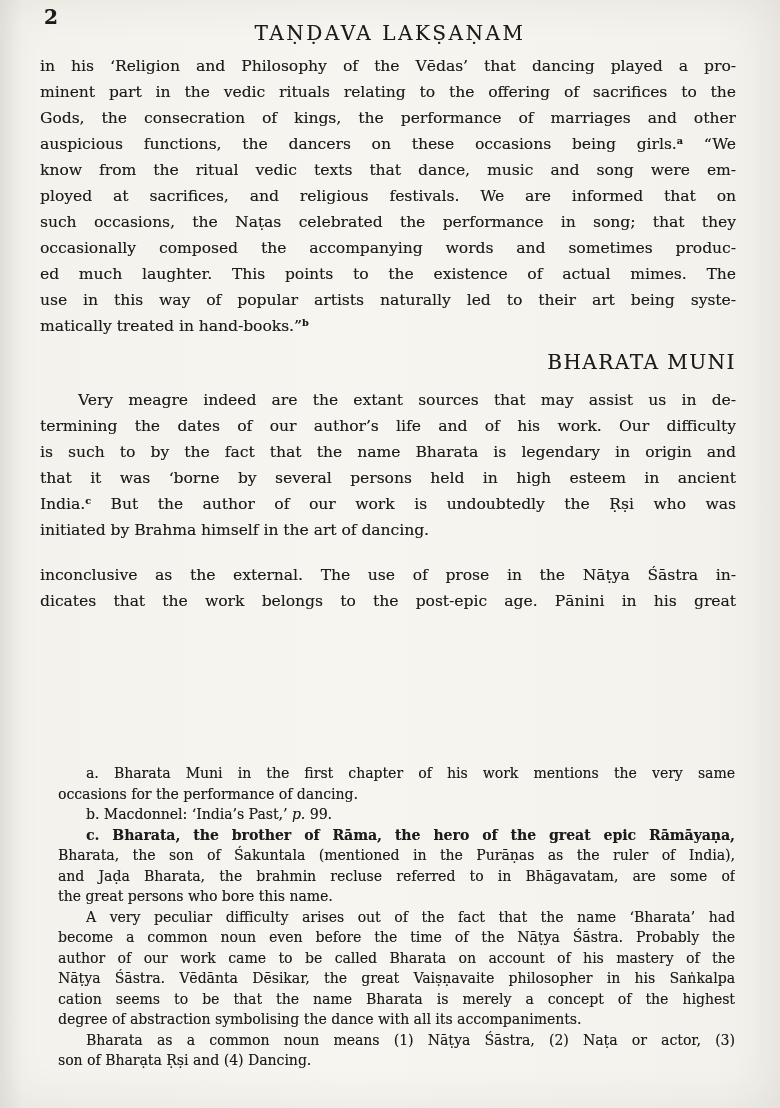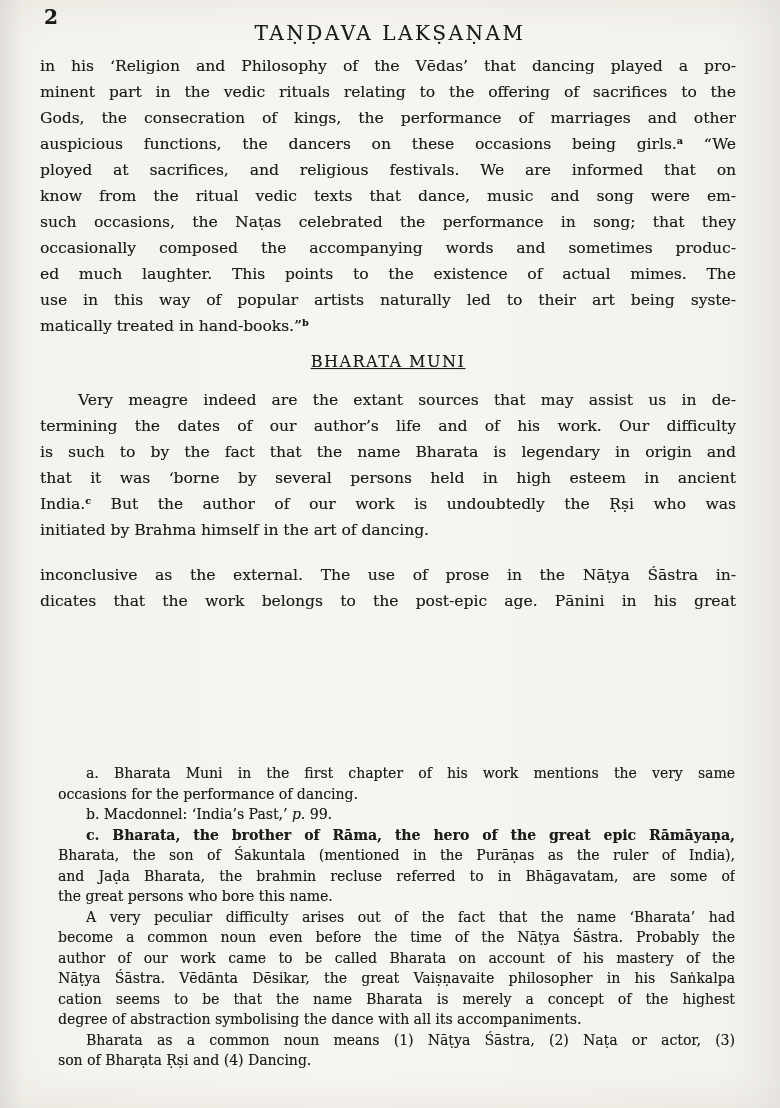--- a/index.html
+++ b/index.html
@@ -22,22 +22,22 @@
     position:absolute; left:0; right:0; top:5px;
     margin:16px; text-align:center;
     font-size:20px; font-weight:normal; letter-spacing:2.5px;
   }
   .body-text {
     position:absolute; left:40px; top:53px; width:696px;
     font-size:15.5px; line-height:26px;
   }
   .body-text .tline { height:26px; overflow:hidden; }
   .section-heading {
-    margin:11px 0 13px 0; text-align:center;
-    font-size:16px; font-weight:normal; letter-spacing:1.5px; line-height:24px;text-decoration:underline;
+    margin:11px 0 13px 0; text-align:right;
+    font-size:20px; font-weight:normal; letter-spacing:1.5px; line-height:24px;
   }
   .para-2 { margin-top:0; }
   .para-3 { margin-top:19px; }
   .footnotes {
     position:absolute; left:58px; top:763px; width:677px;
     font-size:14px; line-height:20.5px;
   }
   .footnotes .tline { height:20.5px; overflow:hidden; }
   .jline { text-align:justify; text-align-last:justify; }
   .lline { text-align:left; }
@@ -52,22 +52,22 @@
   <span class="page-number">2</span>
 
   <h1 class="running-title">TAṆḌAVA LAKṢAṆAM</h1>
 
   <div class="body-text">
     <div class="paragraph para-1">
         <div class="tline jline">in his ‘Religion and Philosophy of the Vēdas’ that dancing played a pro-</div>
         <div class="tline jline">minent part in the vedic rituals relating to the offering of sacrifices to the</div>
         <div class="tline jline">Gods, the consecration of kings, the performance of marriages and other</div>
         <div class="tline jline">auspicious functions, the dancers on these occasions being girls.<sup>a</sup>  “We</div>
+        <div class="tline jline">know from the ritual vedic texts that dance, music and song were em-</div>
         <div class="tline jline">ployed at sacrifices, and religious festivals.  We are informed that on</div>
-        <div class="tline jline">know from the ritual vedic texts that dance, music and song were em-</div>
         <div class="tline jline">such occasions, the Naṭas celebrated the performance in song; that they</div>
         <div class="tline jline">occasionally composed the accompanying words and sometimes produc-</div>
         <div class="tline jline">ed much laughter. This points to the existence of actual mimes.  The</div>
         <div class="tline jline">use in this way of popular artists naturally led to their art being syste-</div>
         <div class="tline lline">matically treated in hand-books.”<sup>b</sup></div>
       </div>
 
     <h2 class="section-heading">BHARATA MUNI</h2>
 
     <div class="paragraph para-2">

